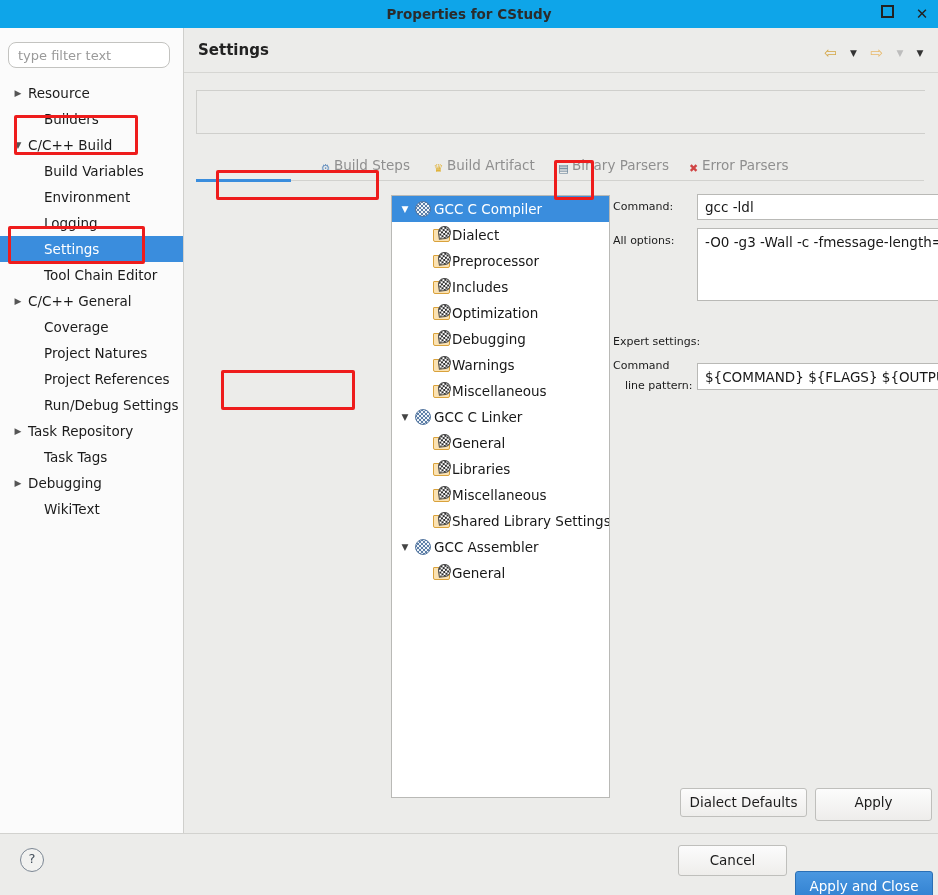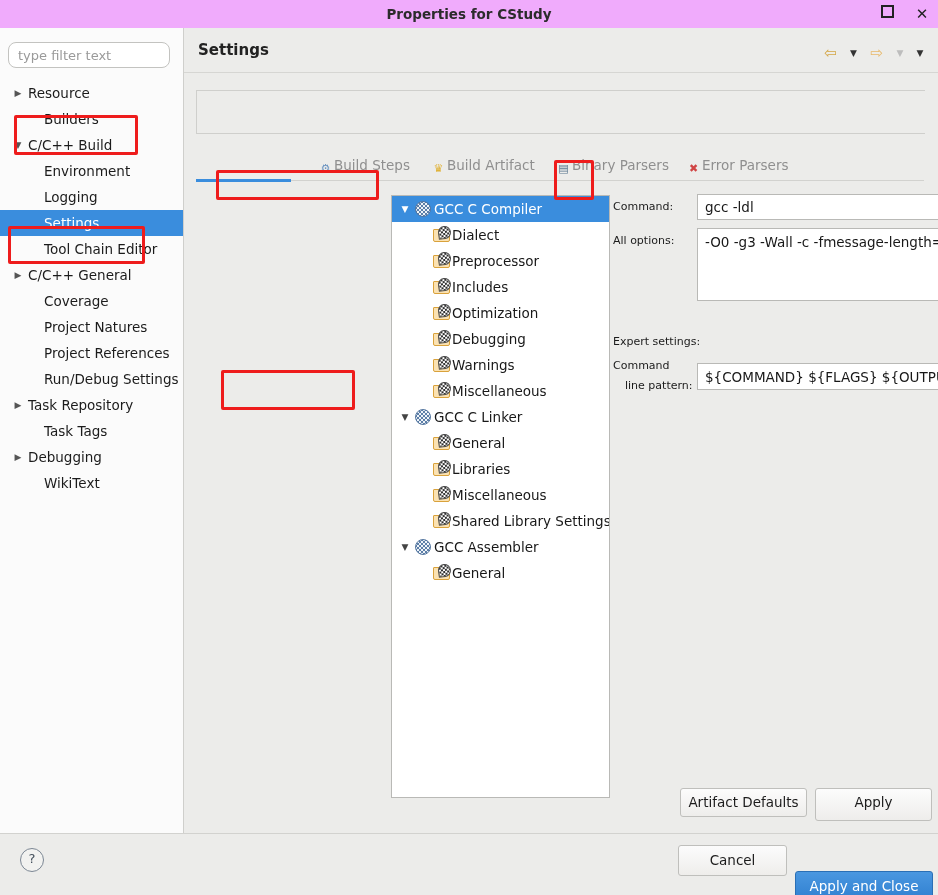--- a/index.html
+++ b/index.html
@@ -6,21 +6,21 @@
   body{
     width:938px;height:895px;
     background:#e8e8e6;
     font-family:"DejaVu Sans","Liberation Sans",sans-serif;
     font-size:13px;color:#1c1c1c;
     overflow:hidden;position:relative;
   }
   
   .titlebar{
     position:absolute;left:0;top:0;width:938px;height:28px;
-    background:#f0abfc;border-bottom:1px solid #d2d2cf;
+    background:#0ea5e9;border-bottom:1px solid #d2d2cf;
   }
   .titlebar-text{
     position:absolute;left:0;top:0;width:938px;height:28px;
     line-height:28px;text-align:center;font-size:13.5px;font-weight:bold;color:#2b2b2b;
   }
   .win-btn{
     position:absolute;top:5px;width:20px;height:18px;
     font-size:13px;line-height:18px;text-align:center;color:#222;cursor:default;
   }
   .win-max{left:877px;}
@@ -206,20 +206,23 @@
         <span class="lbl">Resource</span>
       </div>
       <div class="tnode ind1">
         <span class="lbl">Builders</span>
       </div>
       <div class="tnode ind0">
         <span class="arrow">▼</span>
         <span class="lbl">C/C++ Build</span>
       </div>
       <div class="tnode ind1">
+        <span class="lbl">Build Variables</span>
+      </div>
+      <div class="tnode ind1">
         <span class="lbl">Environment</span>
       </div>
       <div class="tnode ind1">
         <span class="lbl">Logging</span>
       </div>
       <div class="tnode ind1 sel">
         <span class="lbl">Settings</span>
       </div>
       <div class="tnode ind1">
         <span class="lbl">Tool Chain Editor</span>
@@ -393,21 +396,21 @@
 
   <div class="lbl-static" style="left:429px;top:206px;">All options:</div>
   <textarea class="fld fld-opts" style="">-O0 -g3 -Wall -c -fmessage-length=0</textarea>
 
   <div class="lbl-static" style="left:429px;top:307px;">Expert settings:</div>
   <div class="lbl-static" style="left:429px;top:331px;">Command</div>
   <div class="lbl-static" style="left:429px;top:351px;margin-left:12px;">line pattern:</div>
   <input class="fld fld-pat" type="text" value="${COMMAND} ${FLAGS} ${OUTPUT_FLAG} ${OUTPUT_PREFIX}${OUTPUT} ${INPUTS}" style="">
 </div>
 
-<div class="btn btn-restore">Artifact Defaults</div>
+<div class="btn btn-restore">Dialect Defaults</div>
 <div class="btn btn-apply">Apply</div>
 
 <div class="footbar"></div>
 <div class="help-ic">?</div>
 <div class="btn btn-cancel">Cancel</div>
 <div class="btn btn-applyclose">Apply and Close</div>
 
 <div class="anno a-ccbuild"></div>
 <div class="anno a-settings"></div>
 <div class="anno a-compiler"></div>

